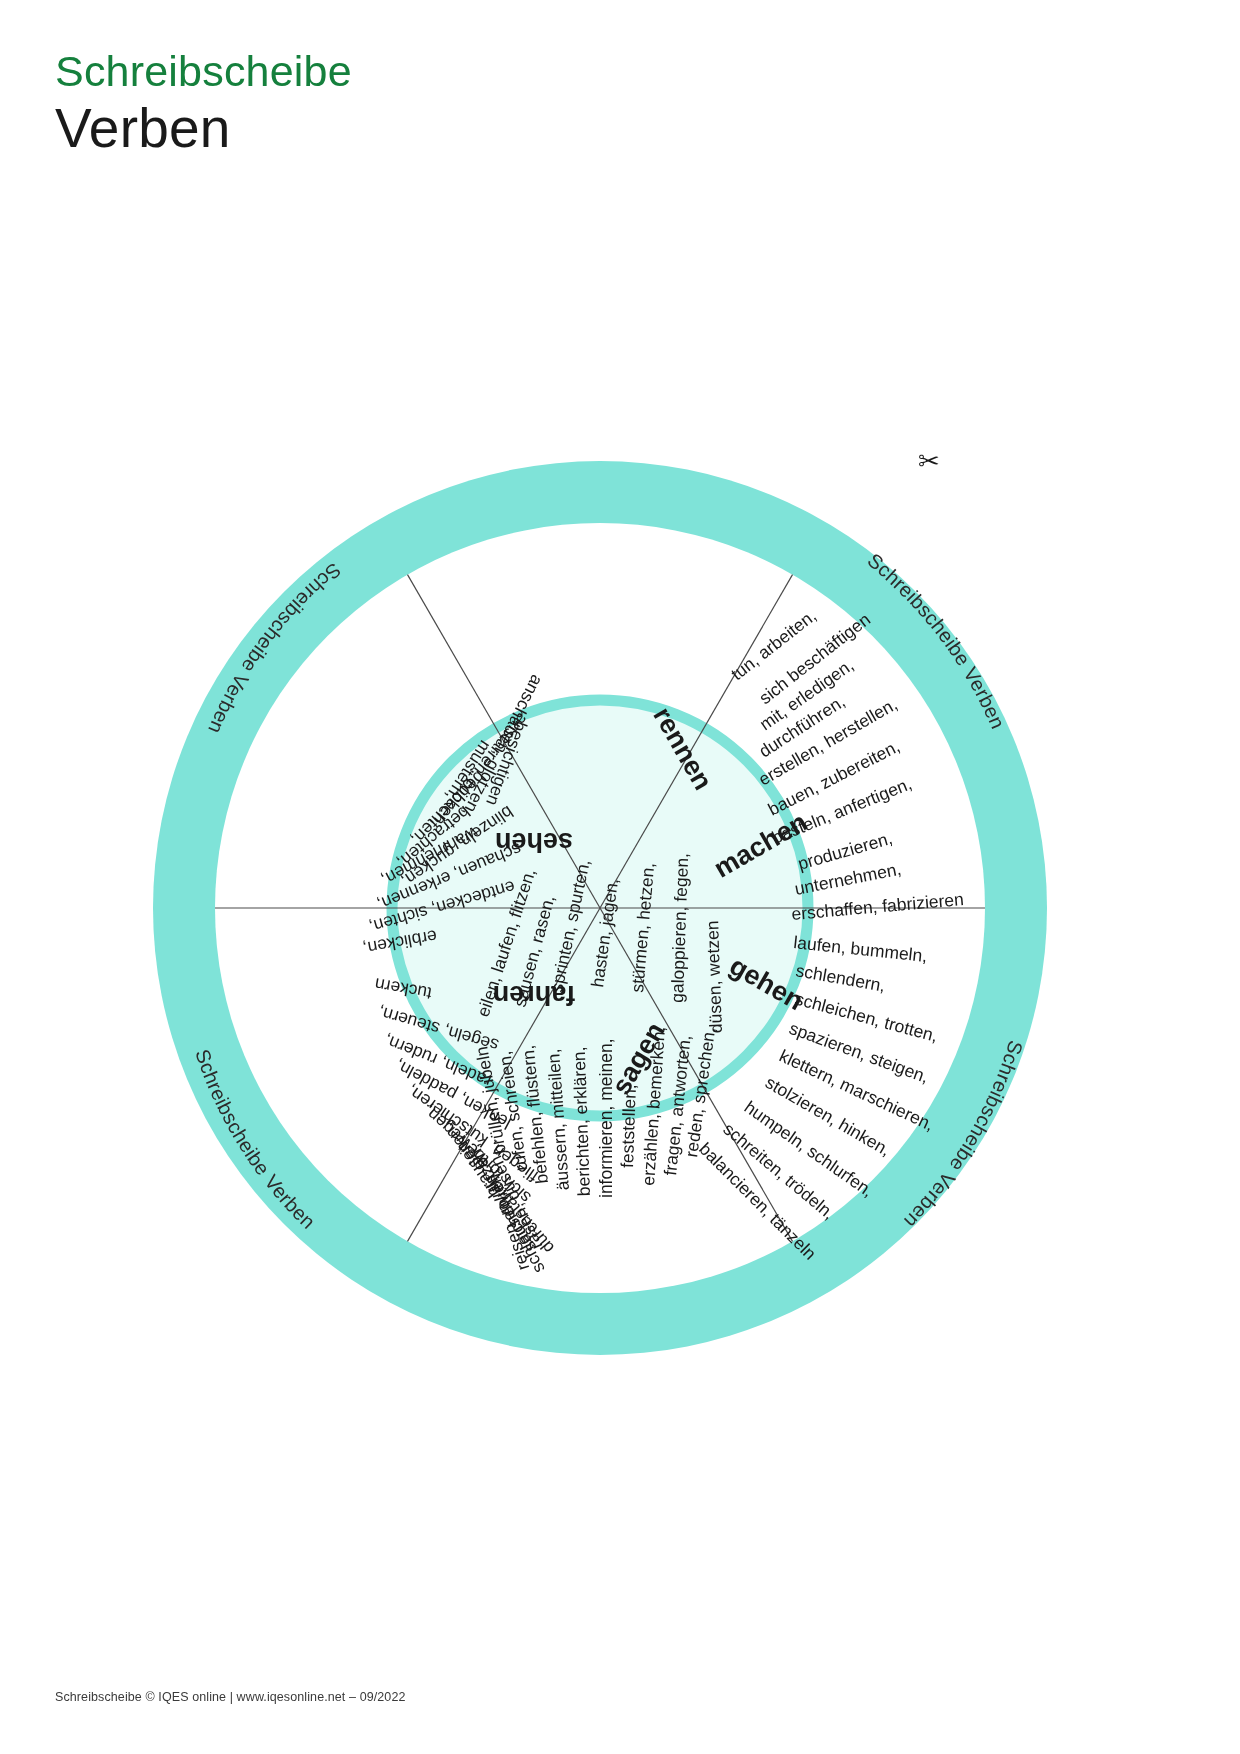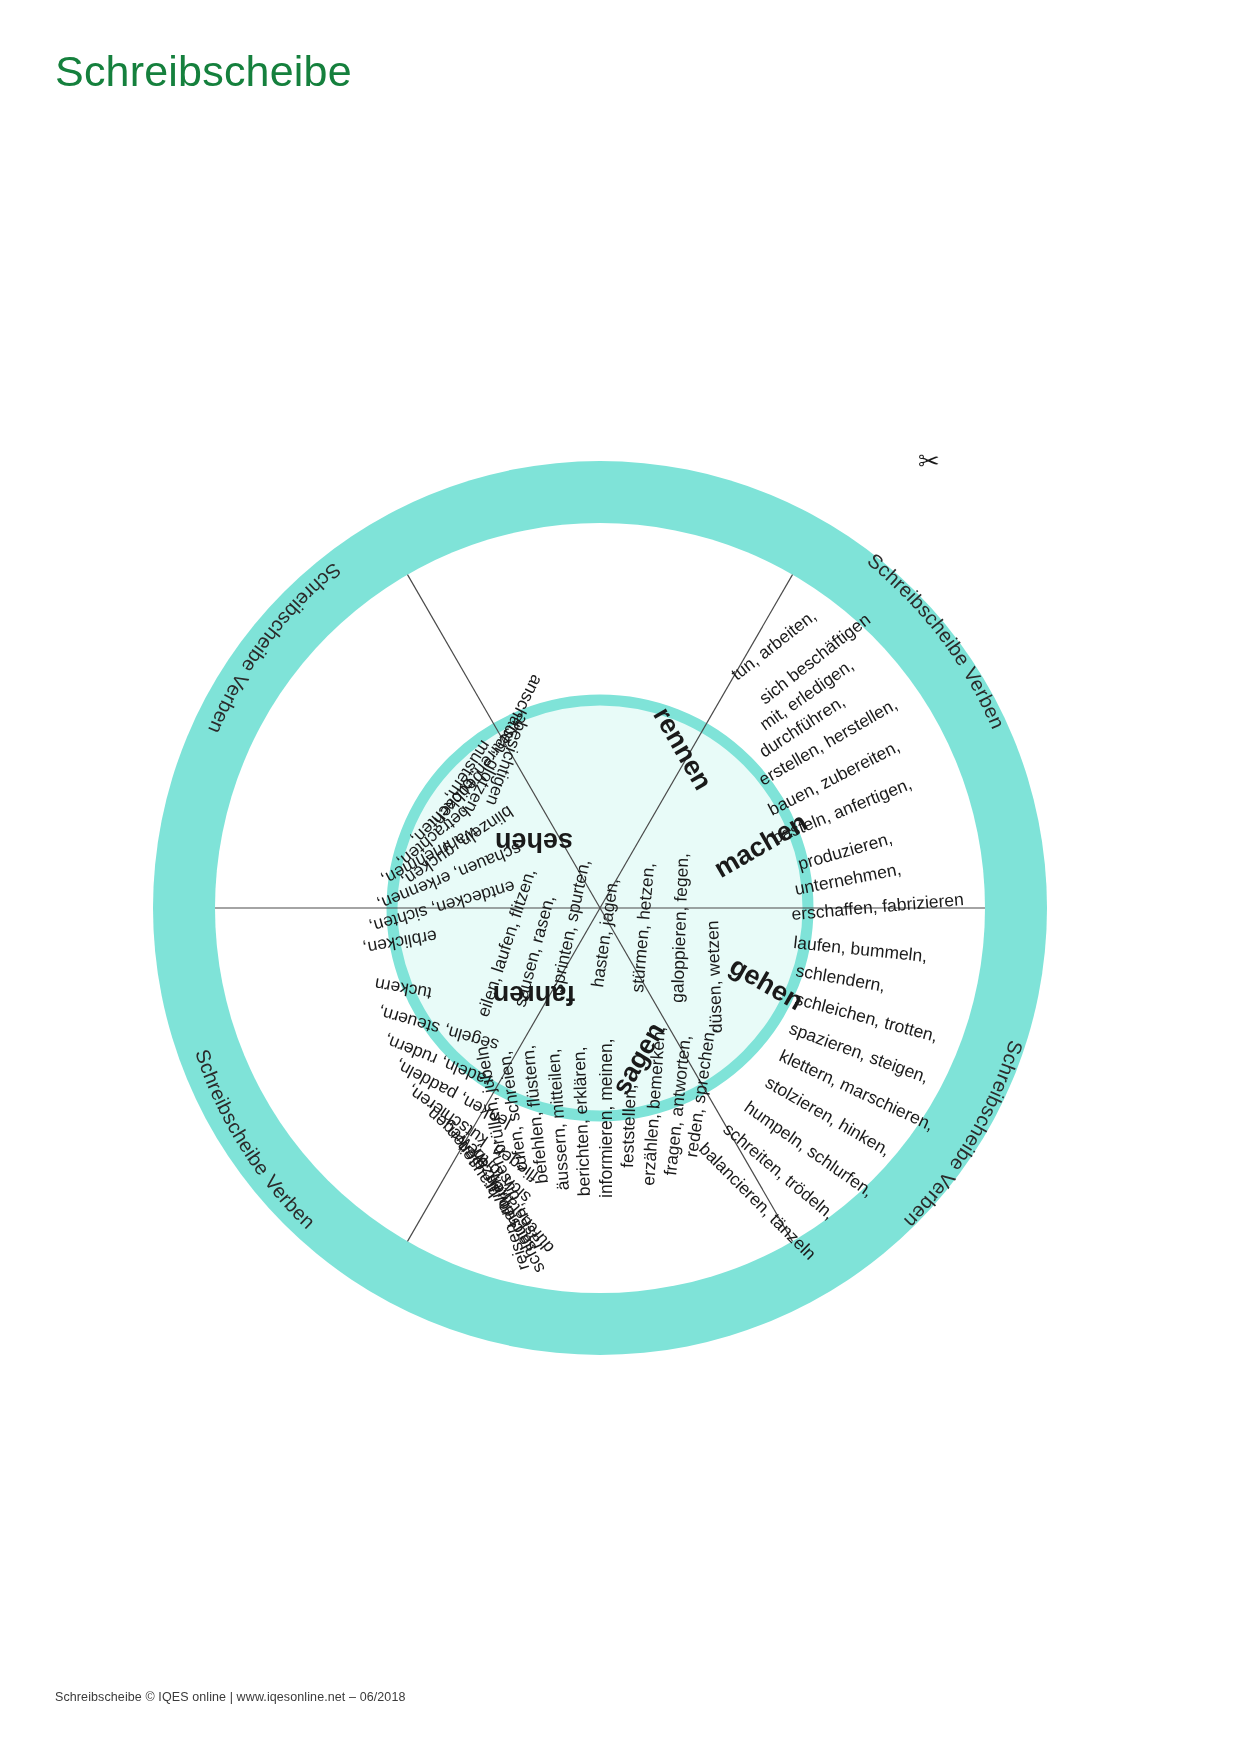--- a/index.html
+++ b/index.html
@@ -80,20 +80,21 @@
   .scissors {
     font-size: 26px;
     fill: #1a1a1a;
   }
 </style>
 </head>
 <body>
 
 <div class="header">
   <div class="title-small">Schreibscheibe</div>
+  <div class="title-large">Verben</div>
 </div>
 
 <div class="wheel-wrap">
   <svg width="1000" height="1000" viewBox="0 0 1000 1000" xmlns="http://www.w3.org/2000/svg">
     <defs>
 
       <path id="ringTopRight" d="M 500,500 m -430,0 a 430,430 0 1,1 860,0" fill="none"></path>
       <path id="arcTL" d="M 252,140 A 430,430 0 0,0 91,370" fill="none"></path>
       <path id="arcTR" d="M 757,148 A 430,430 0 0,1 912,378" fill="none"></path>
       <path id="arcBL" d="M 90,628 A 430,430 0 0,0 250,858" fill="none"></path>
@@ -215,13 +216,13 @@
       <text class="verb-line" text-anchor="end" transform="translate(296,452) rotate(-219)">betrachten,</text>
       <text class="verb-line" text-anchor="end" transform="translate(300,470) rotate(-214)">blinzeln, gucken,</text>
       <text class="verb-line" text-anchor="end" transform="translate(280,468) rotate(-208)">wahrnehmen,</text>
       <text class="verb-line" text-anchor="end" transform="translate(276,492) rotate(-202)">schauen, erkennen,</text>
       <text class="verb-line" text-anchor="end" transform="translate(268,514) rotate(-196)">entdecken, sichten,</text>
       <text class="verb-line" text-anchor="end" transform="translate(262,535) rotate(-190)">erblicken,</text>
     </g>
   </svg>
 </div>
 
-<div class="footer">Schreibscheibe © IQES online | www.iqesonline.net – 06/2018</div>
+<div class="footer">Schreibscheibe © IQES online | www.iqesonline.net – 09/2022</div>
 
 </body></html>

